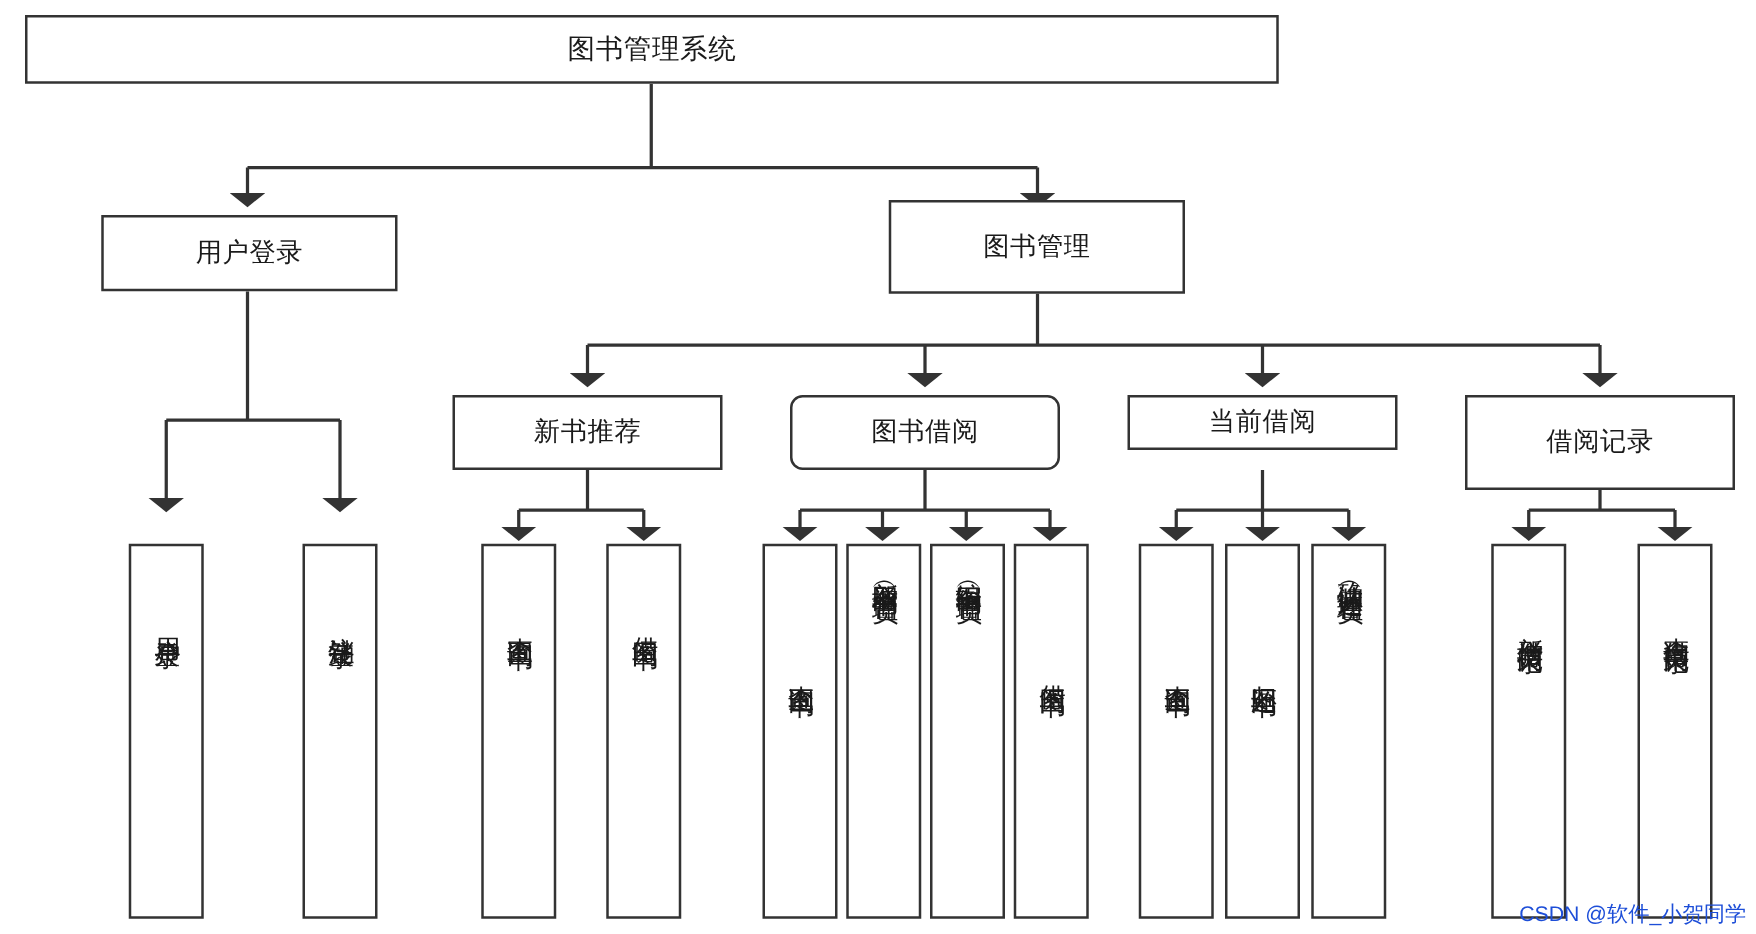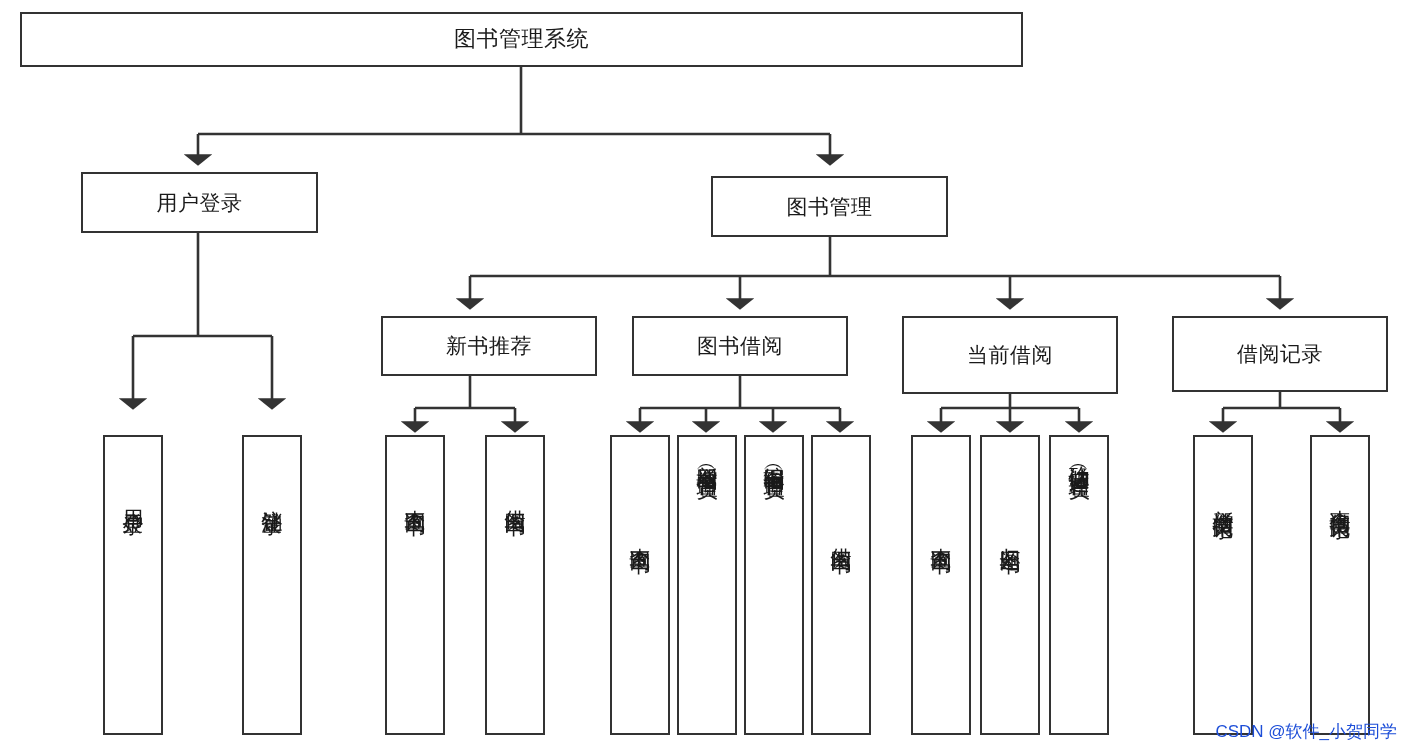--- a/index.html
+++ b/index.html
@@ -151,31 +151,31 @@
     </g>
   </svg>
 
   <div class="node-box node-root" style="left:20px; top:12px; width:1003px; height:55px;">
     <span class="node-label">图书管理系统</span>
   </div>
 
   <div class="node-box node-l2" style="left:81px; top:172px; width:237px; height:61px;">
     <span class="node-label">用户登录</span>
   </div>
-  <div class="node-box node-l2" style="left:711px; top:176px; width:237px; height:61px;">
+  <div class="node-box node-l2" style="left:711px; top:160px; width:237px; height:75px;">
     <span class="node-label">图书管理</span>
   </div>
 
-  <div class="node-box node-l3" style="left:362px; top:316px; width:216px; height:60px;margin-left:19px;">
+  <div class="node-box node-l3" style="left:362px; top:316px; width:216px; height:60px;">
     <span class="node-label">新书推荐</span>
   </div>
-  <div class="node-box node-l3" style="left:632px; top:316px; width:216px; height:60px;">
+  <div class="node-box node-l3" style="left:632px; top:316px; width:216px; height:60px;border-radius:10px;">
     <span class="node-label">图书借阅</span>
   </div>
-  <div class="node-box node-l3" style="left:902px; top:316px; width:216px; height:78px;">
+  <div class="node-box node-l3" style="left:902px; top:316px; width:216px; height:44px;">
     <span class="node-label">当前借阅</span>
   </div>
   <div class="node-box node-l3" style="left:1172px; top:316px; width:216px; height:76px;">
     <span class="node-label">借阅记录</span>
   </div>
 
   <div class="node-box node-leaf leaf-low" style="left:103px; top:435px; width:60px; height:300px;">
     <span class="node-label">用户登录</span>
   </div>
   <div class="node-box node-leaf leaf-low" style="left:242px; top:435px; width:60px; height:300px;">

